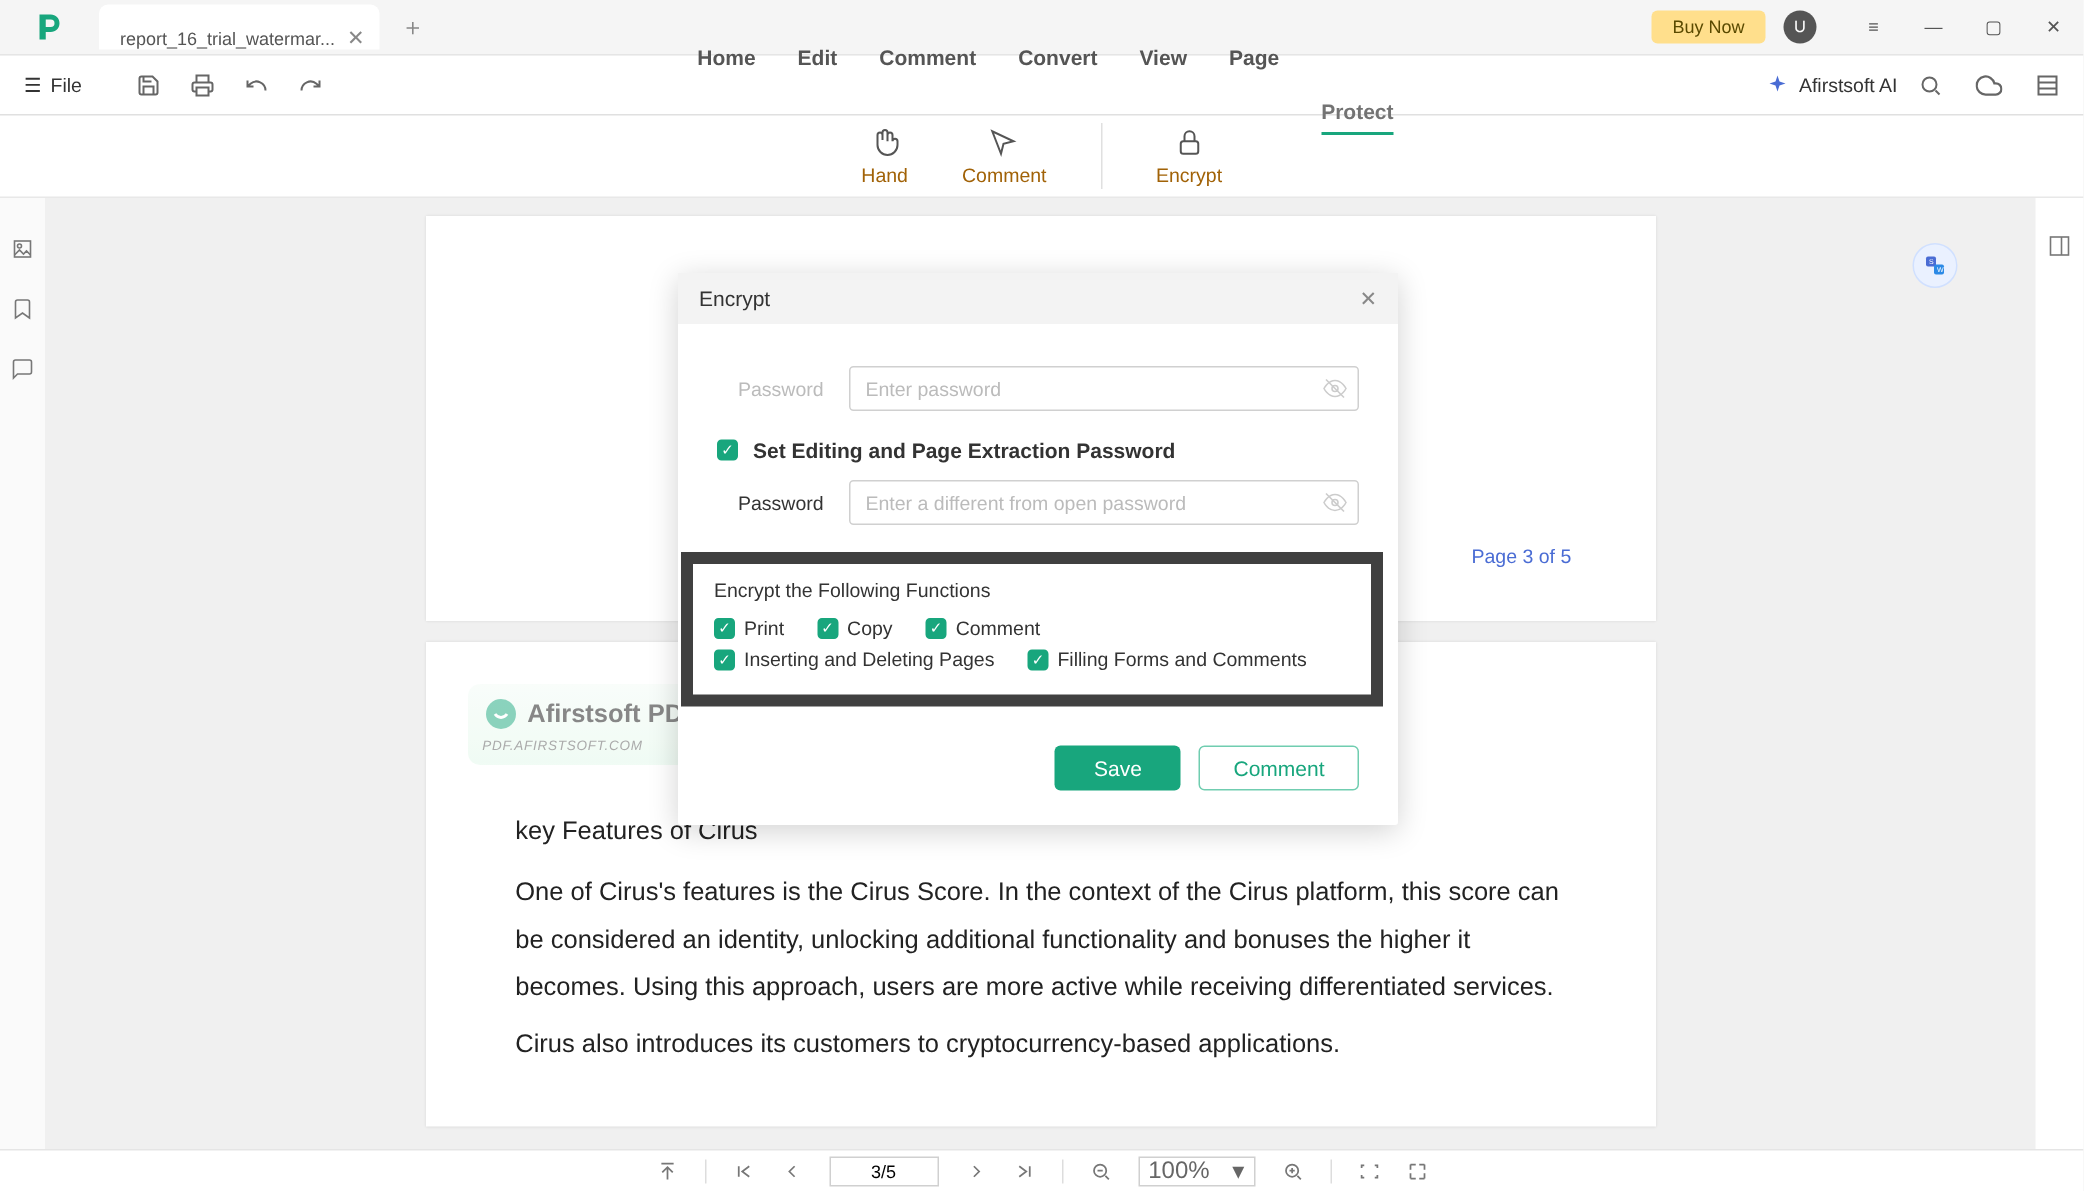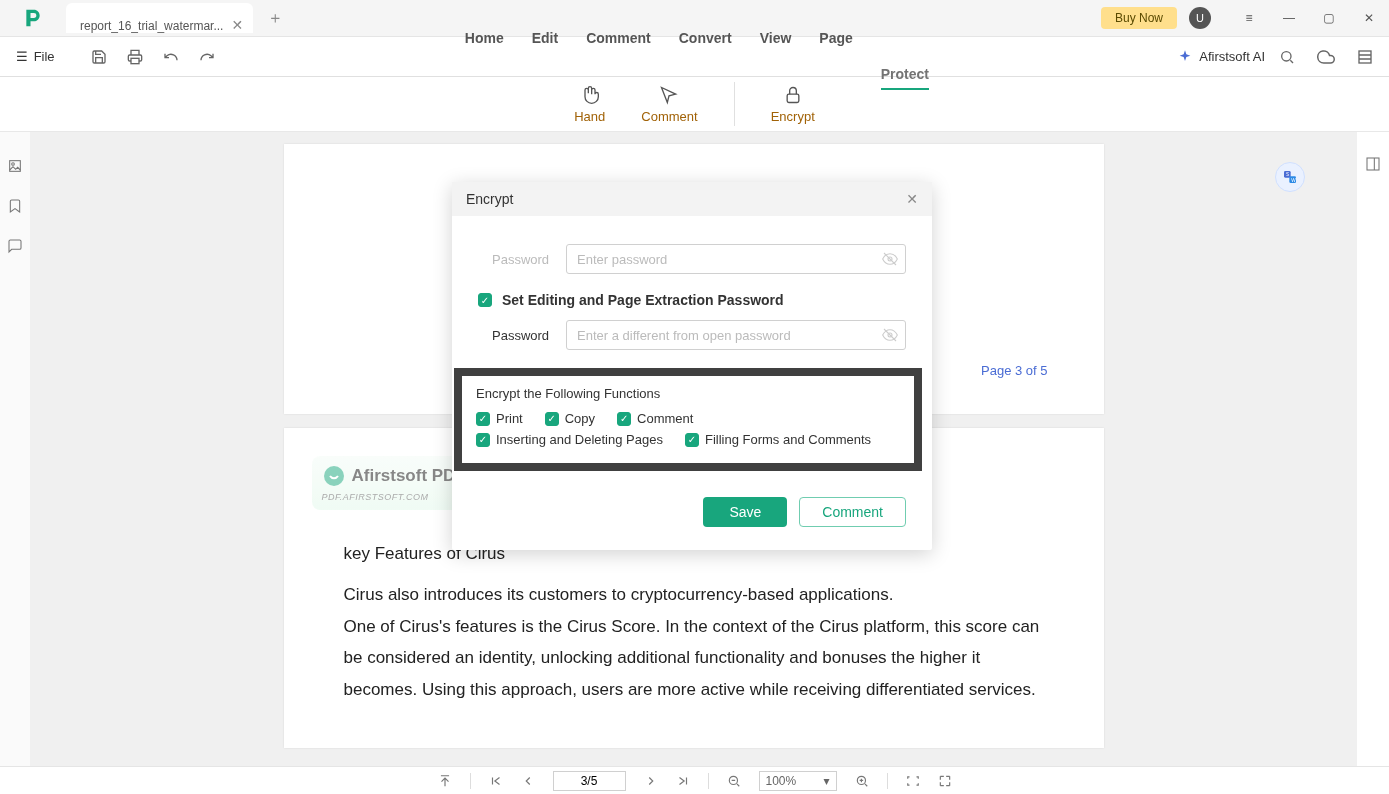--- a/index.html
+++ b/index.html
@@ -73,21 +73,21 @@
 .chk { display: flex; align-items: center; gap: 6px; font-size: 13px; }
 .chkbox { width: 14px; height: 14px; border-radius: 3px; display: inline-flex; align-items: center; justify-content: center; border: 1px solid #999; background: #fff; }
 .chkbox.checked { background: #18a67d; border-color: #18a67d; color: #fff; font-size: 10px; }
 .dlg-actions { display: flex; justify-content: flex-end; gap: 12px; padding: 0 26px 23px 0; }
 .btn-save { background: #18a67d; color: #fff; border: none; padding: 7px 26px; border-radius: 4px; font-size: 14px; }
 .btn-cancel { background: #fff; color: #18a67d; border: 1px solid #70cdb0; padding: 6px 22px; border-radius: 4px; font-size: 14px; }
 
 
 .statusbar { height: 28px; border-top: 1px solid #e5e5e5; display: flex; align-items: center; justify-content: center; gap: 18px; font-size: 12px; color: #666; }
 .page-input { width: 73px; height: 20px; border: 1px solid #d0d0d0; text-align: center; font-size: 12px; }
-.zoom-sel { width: 78px; height: 20px; border: 1px solid #d0d0d0; display: flex; align-items: center; justify-content: space-between; padding: 0 6px; font-size: 12px; }
+.zoom-sel { width: 78px; height: 20px; border: 1px solid #d0d0d0; display: flex; align-items: center; justify-content: space-between; padding: 0 6px; font-size: 16px; }
 .sb-sep { width: 1px; height: 16px; background: #ddd; }
 
 svg { display: block; }
 </style>
 </head>
 <body>
 
 <div class="titlebar">
   <div class="logo">
     <svg viewBox="0 0 24 24">
@@ -238,22 +238,22 @@
                   <circle cx="12" cy="12" r="10" fill="#18a67d" opacity=".7"></circle>
                   <path d="M8 12c2 3 6 3 8 0" stroke="#fff" stroke-width="2" fill="none"></path>
                 </svg>
               <span class="wm-title">Afirstsoft PDF</span>
             </div>
             <span class="wm-sub">PDF.AFIRSTSOFT.COM</span>
           </div>
         </div>
         <div style="height:90px;"></div>
         <div class="page-text" style="font-size:17px;margin-bottom:10px;">key Features of Cirus</div>
+        <div class="page-text">One of Cirus's features is the Cirus Score. In the context of the Cirus platform, this score can be considered an identity, unlocking additional functionality and bonuses the higher it becomes. Using this approach, users are more active while receiving differentiated services.</div>
         <div class="page-text" style="margin-top:6px;">Cirus also introduces its customers to cryptocurrency-based applications.</div>
-        <div class="page-text">One of Cirus's features is the Cirus Score. In the context of the Cirus platform, this score can be considered an identity, unlocking additional functionality and bonuses the higher it becomes. Using this approach, users are more active while receiving differentiated services.</div>
       </div>
     </div>
   </div>
 
   <div class="rightbar">
     <span>
         <svg width="16" height="16" viewBox="0 0 24 24" fill="none" stroke="#777" stroke-width="1.6">
           <rect x="3" y="3" width="18" height="18"></rect>
           <path d="M14 3v18"></path>
         </svg>

